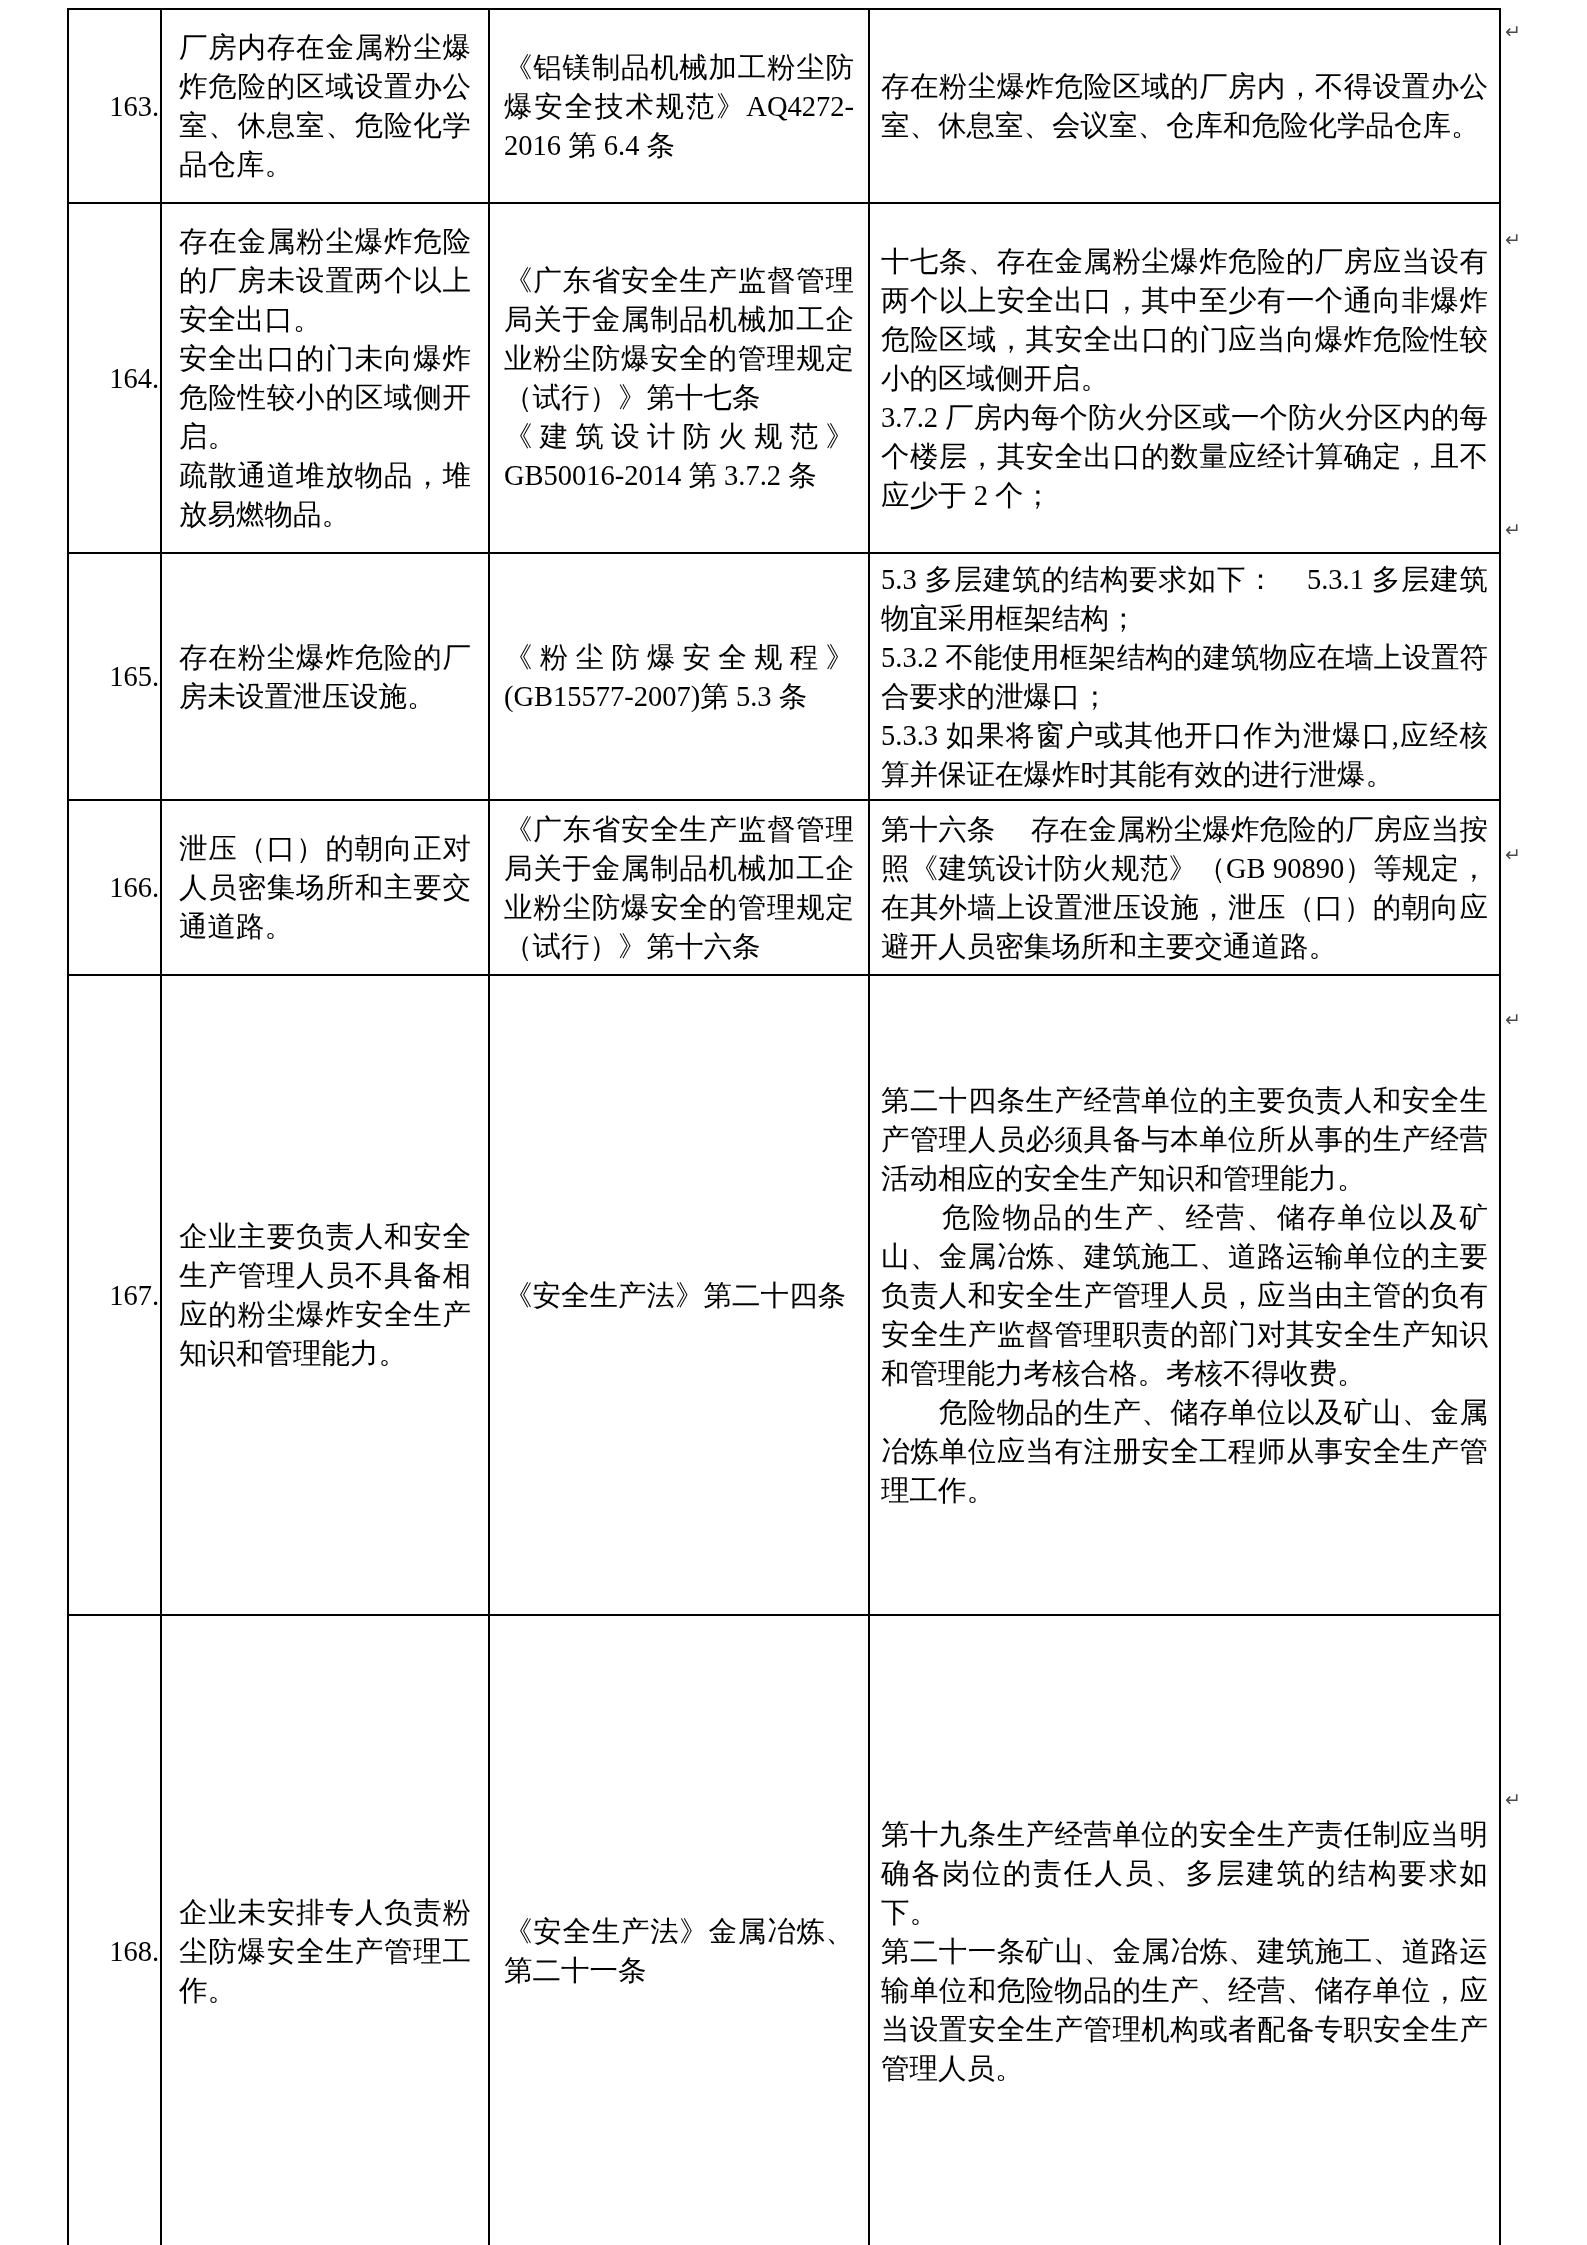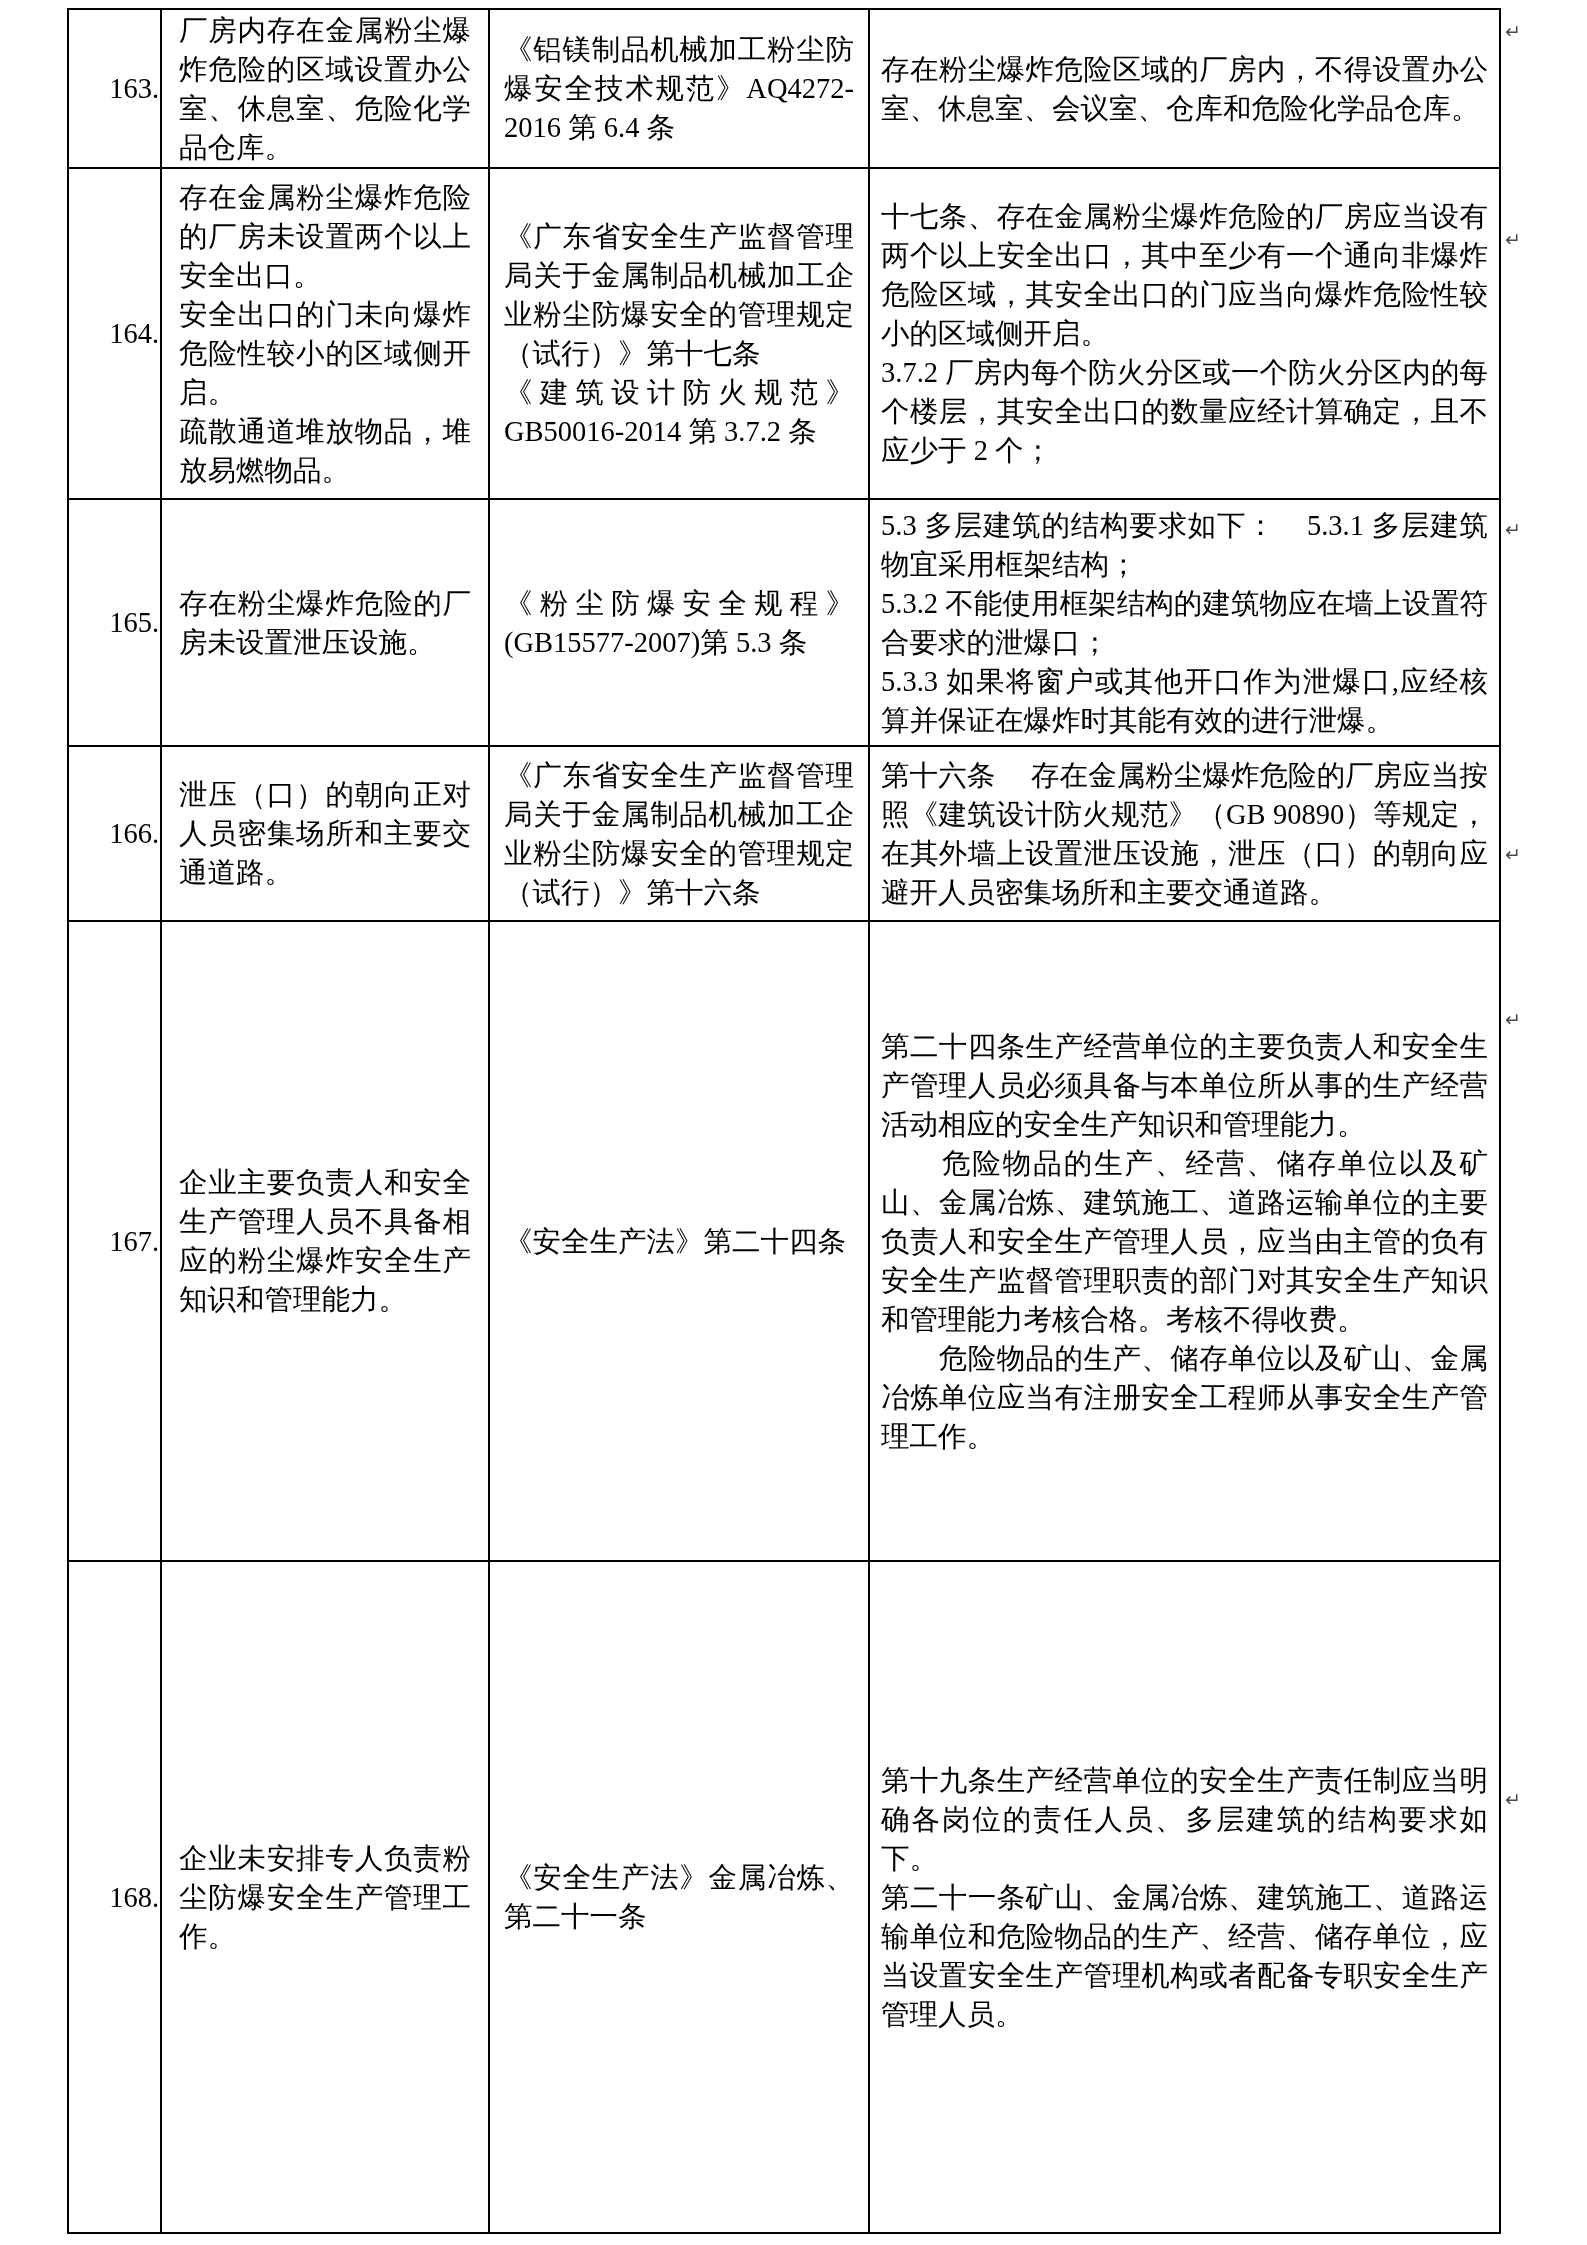--- a/index.html
+++ b/index.html
@@ -27,21 +27,21 @@
     border: 2px solid #000000;
     vertical-align: middle;
     font-size: 28.5px;
     line-height: 39px;
     overflow: hidden;
   }
   td.cell-num {
     text-align: right;
     font-size: 30px;
   }
-  td.cell-hazard  { padding: 0 17px; text-align: justify; }
+  td.cell-hazard  { padding: 18px 17px; text-align: justify; }
   td.cell-basis   { padding: 2px 14px; text-align: justify; }
   td.cell-content { padding: 2px 11px; text-align: justify; border-radius: 6px; }
   td p {
     margin: 0;
     white-space: pre-wrap;
     text-align: justify;
   }
   .pilcrow {
     position: absolute;
     left: 1505px;

